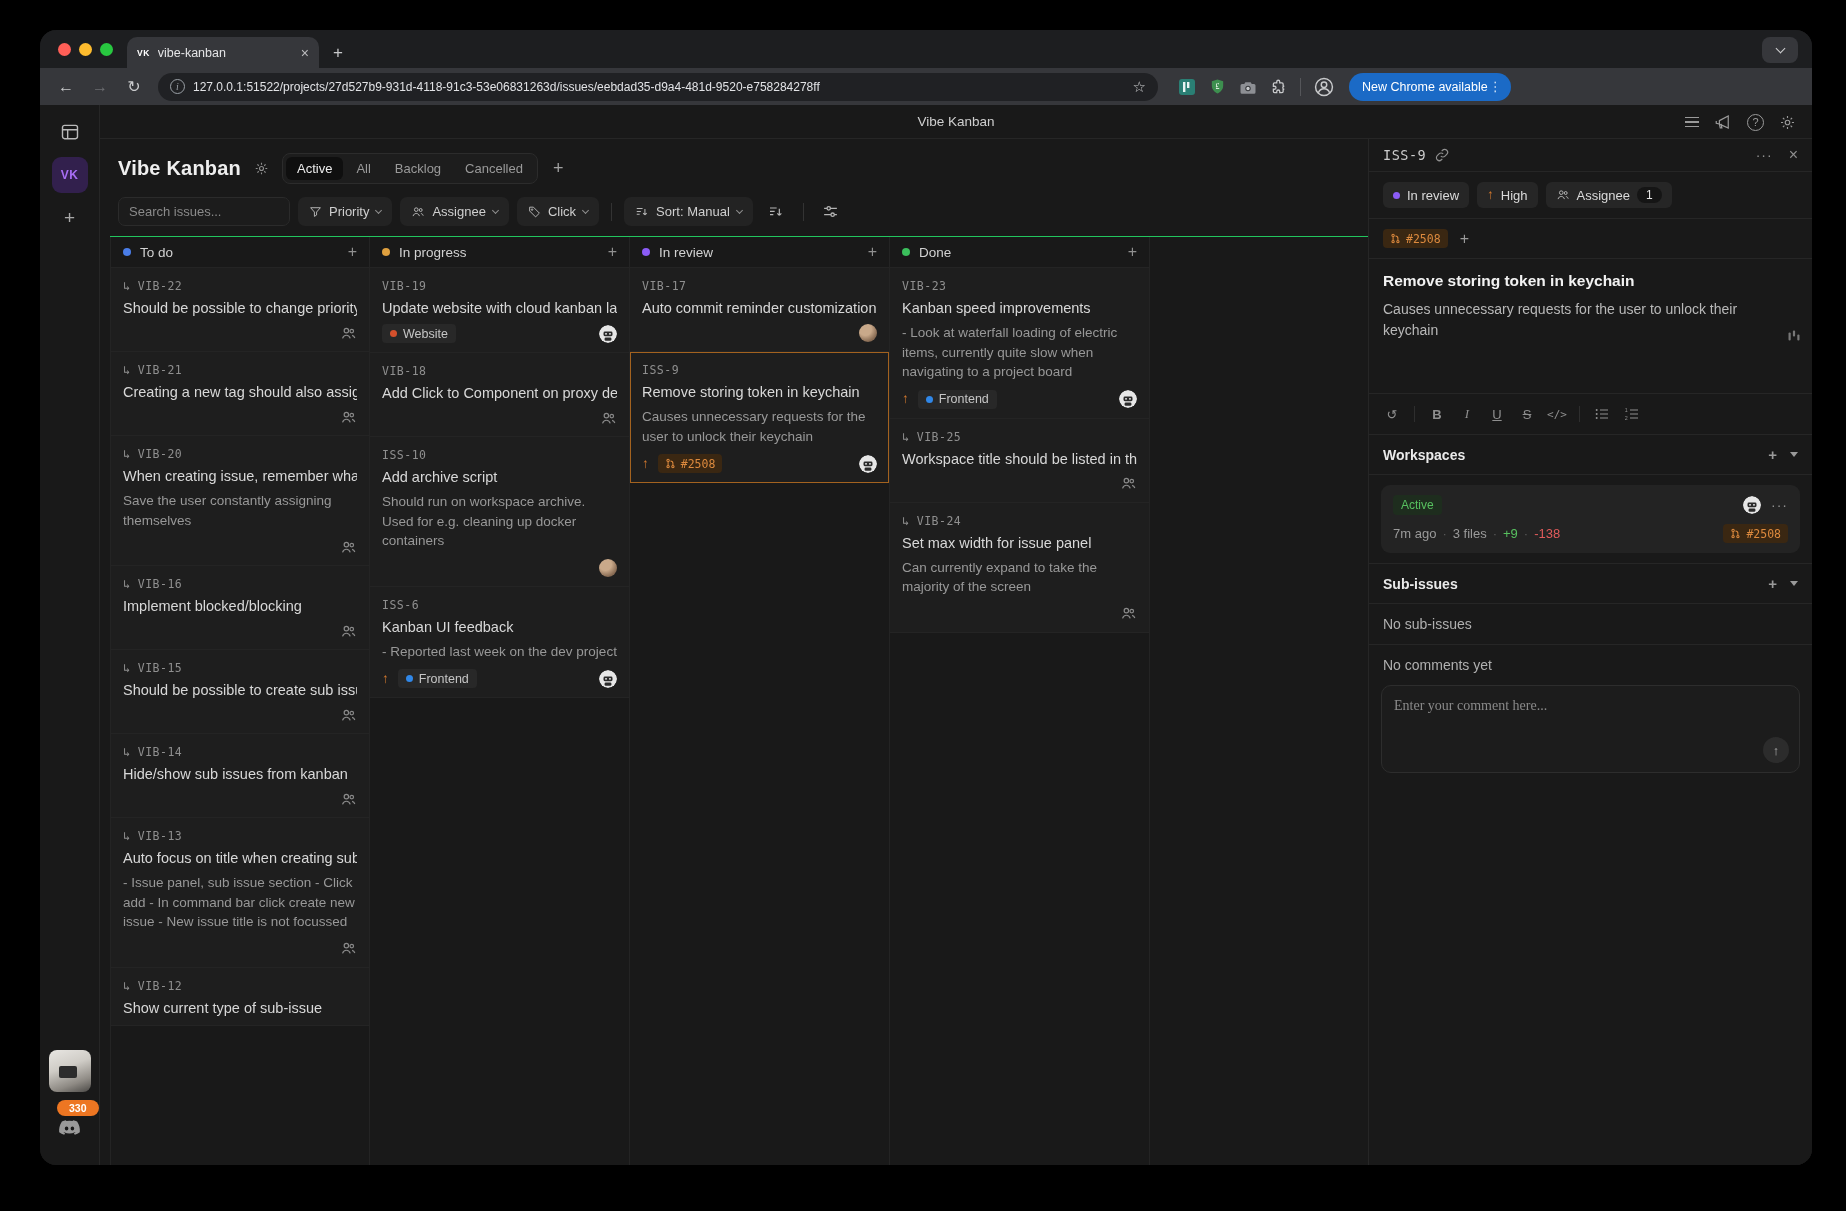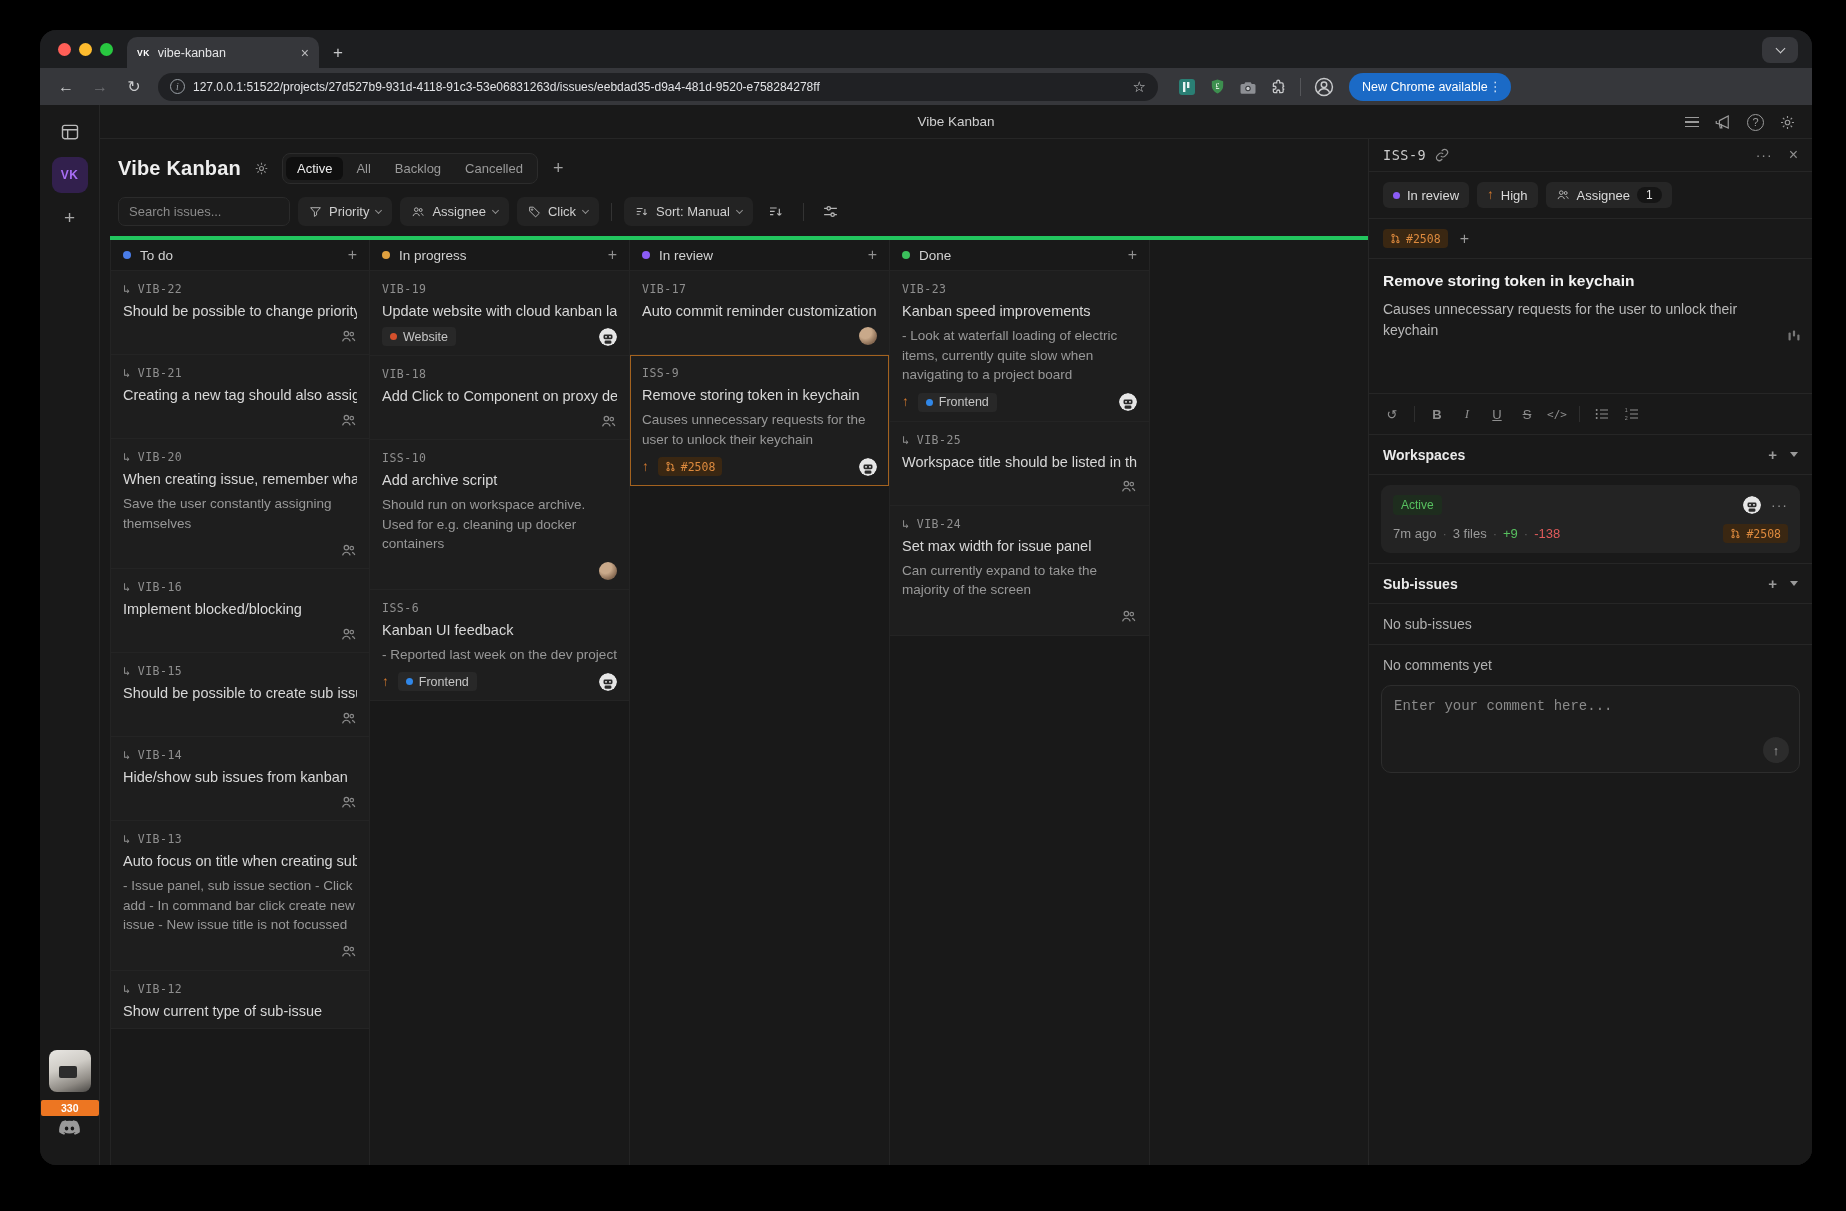--- a/index.html
+++ b/index.html
@@ -31,21 +31,21 @@
 .kebab{color:#cfe0f5;font-size:13px;letter-spacing:1px}
 
 .app{flex:1;display:flex;min-height:0;background:#191919}
 .rail{width:60px;border-right:1px solid #262626;display:flex;flex-direction:column;align-items:center;padding:9px 0 16px;gap:7px;flex:0 0 auto}
 .railbtn{width:36px;height:36px;border-radius:9px;display:flex;align-items:center;justify-content:center;color:#b9b9b9}
 .vkbtn{background:#32204d;color:#a86ef5;font-size:12px;font-weight:bold;letter-spacing:.3px}
 .railplus{font-size:19px;color:#a8a8a8}
 .rail-avatar{margin-top:auto;width:42px;height:42px;border-radius:8px;background:linear-gradient(160deg,#e8e6e2 0%,#cfccc6 40%,#8e8a84 75%,#4a4845 100%);position:relative;overflow:hidden}
 .rail-avatar:after{content:"";position:absolute;left:10px;top:16px;width:18px;height:12px;background:#2c2c2c;border-radius:2px}
 .discord-wrap{position:relative;width:42px;height:42px;border-radius:9px;display:flex;align-items:center;justify-content:center;margin-top:8px}
-.disc-badge{position:absolute;top:-7px;right:-8px;background:#ed7622;color:#fff;font-size:10.5px;font-weight:bold;border-radius:2px;padding:2px 20px}
+.disc-badge{position:absolute;top:-7px;right:-8px;background:#ed7622;color:#fff;font-size:10.5px;font-weight:bold;border-radius:8px;padding:2px 12px}
 .app-right{flex:1;display:flex;flex-direction:column;min-width:0}
 .app-topbar{height:34px;border-bottom:1px solid #262626;display:flex;align-items:center;justify-content:center;position:relative;flex:0 0 auto}
 .apptitle{color:#cfcfcf;font-size:13.5px}
 .topbar-icons{position:absolute;right:16px;top:0;height:34px;display:flex;align-items:center;gap:15px;color:#9a9a9a}
 .hamb{display:flex;flex-direction:column;gap:3px}
 .hamb i{display:block;width:14px;height:1.6px;background:#9a9a9a}
 .qmark{width:17px;height:17px;border:1.5px solid #9a9a9a;border-radius:50%;font-size:11px;display:flex;align-items:center;justify-content:center}
 .content{flex:1;display:flex;min-height:0}
 
 .board{flex:1;display:flex;flex-direction:column;min-width:0}
@@ -56,21 +56,21 @@
 .vtab{padding:4px 11px;border-radius:6px;color:#9a9a9a}
 .vtab.sel{background:#0f0f0f;color:#ececec}
 .headplus{color:#a0a0a0;font-size:18px;margin-left:2px}
 .filters{display:flex;align-items:center;gap:8px;padding:13px 0 10px 18px}
 .search{width:172px;height:29px;background:#1c1c1c;border:1px solid #2b2b2b;border-radius:7px;color:#dcdcdc;font-size:13px;padding:0 10px;outline:none;font-family:"Liberation Sans",sans-serif}
 .search::placeholder{color:#8a8a8a}
 .fbtn{height:29px;background:#232323;border-radius:7px;padding:0 11px;display:flex;align-items:center;gap:7px;color:#cfcfcf;font-size:13px}
 .fbtn .chev,.pchip .chev{width:5px;height:5px;border-width:1.4px;color:#8f8f8f;margin-top:-2px}
 .vsep{width:1px;height:18px;background:#333;margin:0 4px}
 .iconbtn{width:30px;height:29px;display:flex;align-items:center;justify-content:center;color:#b5b5b5}
-.columns{flex:1;display:flex;margin-left:10px;border-top:4px solid #22c55e;overflow:hidden;min-height:0}
+.columns{flex:1;display:flex;margin-left:10px;border-top:1px solid #22c55e;overflow:hidden;min-height:0}
 .col{width:260px;flex:0 0 260px;border-right:1px solid #242424;display:flex;flex-direction:column;min-height:0}
 .col:first-child{border-left:1px solid #242424}
 .col-head{height:31px;display:flex;align-items:center;gap:9px;padding:0 12px;border-bottom:1px solid #242424;color:#d2d2d2;font-size:13.5px;flex:0 0 auto}
 .cdot{width:8px;height:8px;border-radius:50%;flex:0 0 auto}
 .colplus{margin-left:auto;color:#909090;font-size:16px}
 .cards{flex:1;overflow:hidden;display:flex;flex-direction:column}
 .card{padding:11px 12px 9px;border-bottom:1px solid #242424;background:#1e1e1e;position:relative}
 .card.sel{outline:1px solid #a3621f;outline-offset:-1px}
 .cid{font-family:"DejaVu Sans Mono",monospace;font-size:11.5px;color:#8f8f8f;display:flex;align-items:center;gap:7px;letter-spacing:.5px}
 .subarr{font-size:12px;color:#8f8f8f}
@@ -113,21 +113,21 @@
 .ws-r1{display:flex;align-items:center}
 .ws-active{background:#1e2d1e;color:#57c05f;font-size:12px;border-radius:4px;padding:3px 8px}
 .ws-r1r{margin-left:auto;display:flex;align-items:center;gap:10px;color:#8f8f8f}
 .ws-r2{display:flex;align-items:center;margin-top:9px;font-size:13px;color:#9a9a9a;gap:6px}
 .ws-add{color:#57c05f}.ws-del{color:#e05b5b}
 .mdot{color:#5a5a5a}
 .ws-r2r{margin-left:auto}
 .sect-empty{padding:12px 14px;font-size:14px;color:#b0b0b0;border-bottom:1px solid #262626}
 .sect-empty.noline{border-bottom:none;padding-bottom:6px}
 .comment-box{margin:6px 12px 14px;border:1px solid #2d2d2d;border-radius:10px;background:#1c1c1c;height:88px;position:relative;padding:12px 12px}
-.comment-input{width:100%;height:46px;background:transparent;border:none;outline:none;resize:none;color:#dcdcdc;font-size:14px;font-family:Liberation Mono, monospace}
+.comment-input{width:100%;height:46px;background:transparent;border:none;outline:none;resize:none;color:#dcdcdc;font-size:14px;font-family:Liberation Serif, serif}
 .comment-input::placeholder{color:#8a8a8a}
 .sendbtn{position:absolute;right:10px;bottom:9px;width:26px;height:26px;border-radius:50%;background:#2c2c2c;color:#b5b5b5;display:flex;align-items:center;justify-content:center;font-size:13px}
 svg{display:block}
 </style>
 </head>
 <body>
 
 <div class="window">
 
   <div class="tabstrip">

